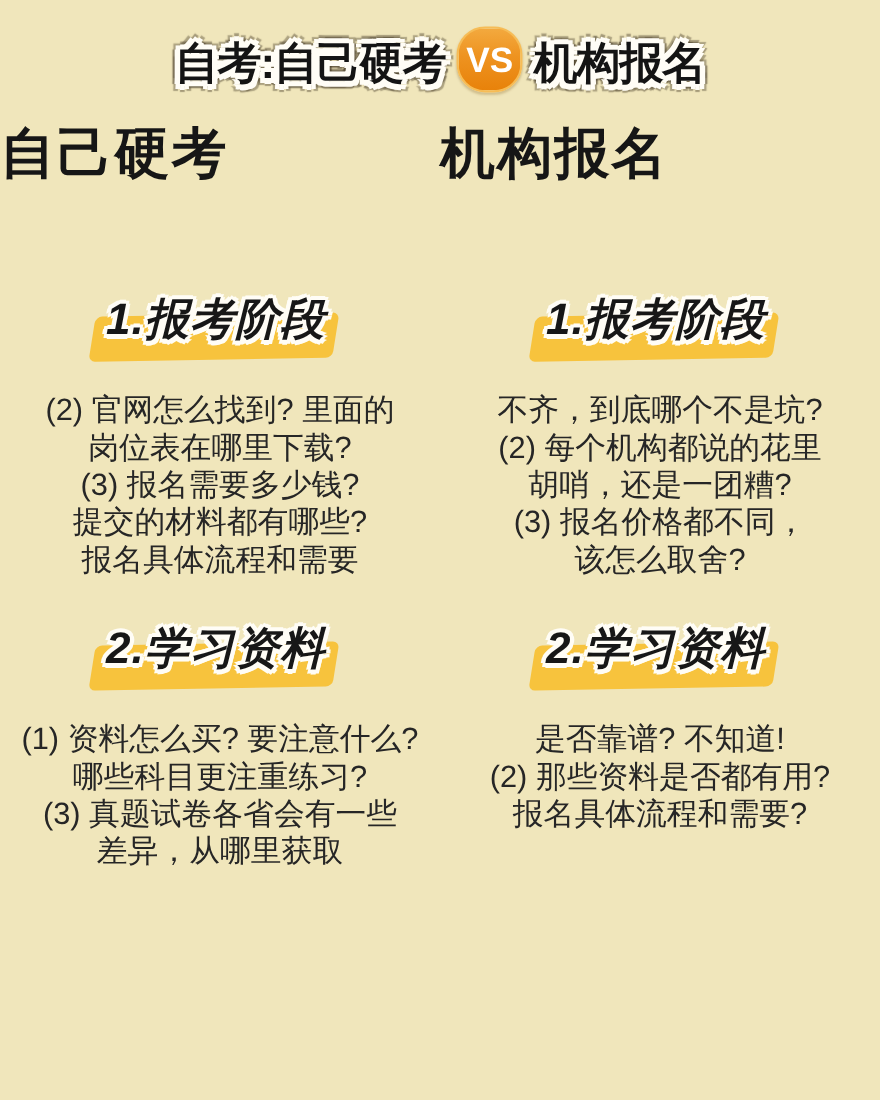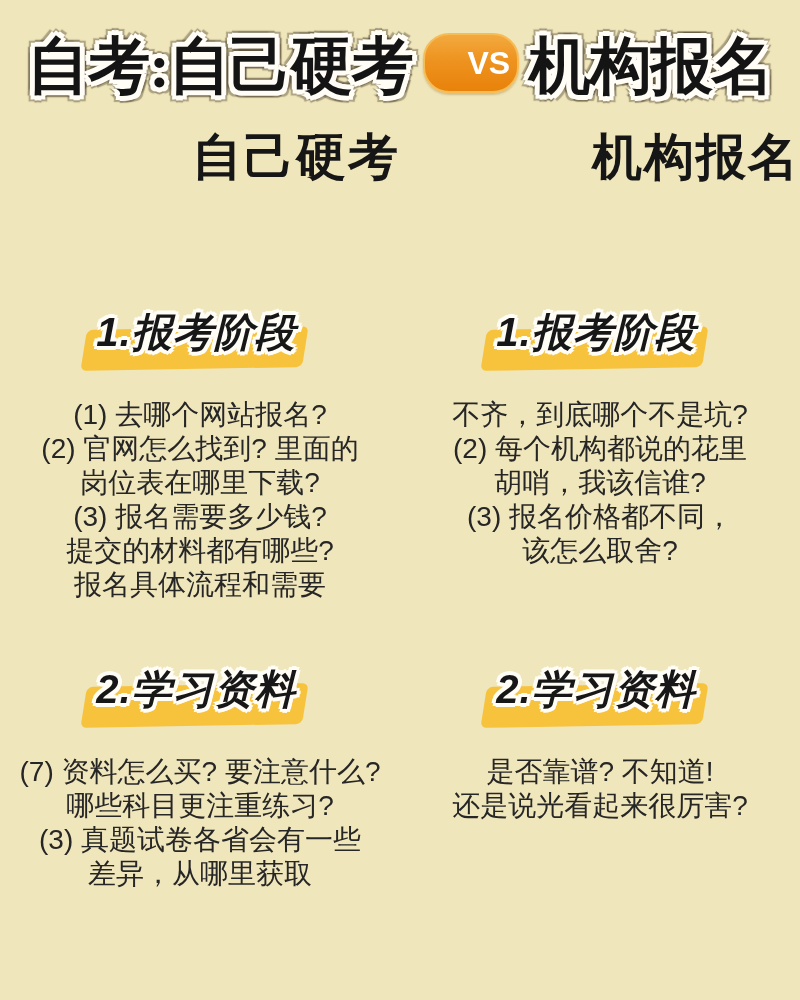--- a/index.html
+++ b/index.html
@@ -13,71 +13,68 @@
   }
   
   .title-row{
     margin-top:24px;
     text-align:center;
     white-space:nowrap;
   }
   .sticker{
     display:inline-block;
     vertical-align:middle;
-    font-size:62px;
+    font-size:40px;
     font-weight:900;
     letter-spacing:-1px;
     color:#141414;
     text-shadow:
       -4px -4px 0 #fffdf6, 4px -4px 0 #fffdf6, -4px 4px 0 #fffdf6, 4px 4px 0 #fffdf6,
       -5px 0 0 #fffdf6, 5px 0 0 #fffdf6, 0 -5px 0 #fffdf6, 0 5px 0 #fffdf6,
       -7px 0 1px rgba(70,60,40,.45), 7px 0 1px rgba(70,60,40,.45),
       0 -7px 1px rgba(70,60,40,.45), 0 7px 1px rgba(70,60,40,.45),
       -6px -6px 1px rgba(70,60,40,.4), 6px 6px 1px rgba(70,60,40,.4),
       -6px 6px 1px rgba(70,60,40,.4), 6px -6px 1px rgba(70,60,40,.4);
-    font-family: Liberation Serif, serif;
   }
   .vs-badge{
     display:inline-flex;
     align-items:center;
     justify-content:center;
     vertical-align:middle;
     width:56px;height:56px;
     margin:0 10px 6px 10px;
     border-radius:26px;
     border:2px solid #f6bc56;
     background:linear-gradient(180deg,#f3a93e 0%,#ee9320 45%,#e8820a 100%);
     box-shadow:0 2px 2px rgba(120,80,10,.25);
     color:#fff;
     font-size:32px;
     font-weight:900;
     letter-spacing:0;
-    padding-left:36px;
   }
   
   .grid2{
     display:grid;
     grid-template-columns:1fr 1fr;
   }
   .col-headers{margin-top:16px;}
   .col-header{
-    text-align:right;
+    text-align:left;
     font-size:50px;
     font-weight:600;
     letter-spacing:2px;
     color:#161616;
   }
   
   .sec-heads-1{margin-top:90px;}
   .sec-heads-2{margin-top:36px;}
   .sec-head-cell{text-align:center;}
   .marker-wrap{
     position:relative;
     display:inline-block;
-    margin-top:24px;
   }
   .marker-wrap::before{
     content:"";
     position:absolute;
     left:-12px;right:-2px;
     top:42%;bottom:-16%;
     background:#f7c33d;
     border-radius:6px;
     transform:skewX(-10deg) rotate(-1deg);
   }
@@ -123,51 +120,51 @@
     <div class="sec-head-cell">
       <span class="marker-wrap"><span class="sec-heading">1.报考阶段</span></span>
     </div>
     <div class="sec-head-cell">
       <span class="marker-wrap"><span class="sec-heading">1.报考阶段</span></span>
     </div>
   </div>
 
   <div class="grid2 lists">
     <div class="qlist">
-        <div class="line">(1) 去哪个网站报名?</div>
         <div class="line">(2) 官网怎么找到? 里面的</div>
         <div class="line">岗位表在哪里下载?</div>
         <div class="line">(3)  报名需要多少钱?</div>
         <div class="line">提交的材料都有哪些?</div>
         <div class="line">报名具体流程和需要</div>
       </div>
     <div class="qlist">
         <div class="line">不齐，到底哪个不是坑?</div>
         <div class="line">(2) 每个机构都说的花里</div>
-        <div class="line">胡哨，我该信谁?</div>
+        <div class="line">胡哨，还是一团糟?</div>
         <div class="line">(3) 报名价格都不同，</div>
         <div class="line">该怎么取舍?</div>
       </div>
   </div>
 
   <div class="grid2 sec-heads-2">
     <div class="sec-head-cell">
       <span class="marker-wrap"><span class="sec-heading">2.学习资料</span></span>
     </div>
     <div class="sec-head-cell">
       <span class="marker-wrap"><span class="sec-heading">2.学习资料</span></span>
     </div>
   </div>
 
   <div class="grid2 lists">
     <div class="qlist">
-        <div class="line">(7) 资料怎么买? 要注意什么?</div>
+        <div class="line">(1) 资料怎么买? 要注意什么?</div>
         <div class="line">哪些科目更注重练习?</div>
         <div class="line">(3) 真题试卷各省会有一些</div>
         <div class="line">差异，从哪里获取</div>
       </div>
     <div class="qlist">
         <div class="line">是否靠谱? 不知道!</div>
-        <div class="line">还是说光看起来很厉害?</div>
+        <div class="line">(2) 那些资料是否都有用?</div>
+        <div class="line">报名具体流程和需要?</div>
       </div>
   </div>
 
 </div>
 
 </body></html>

